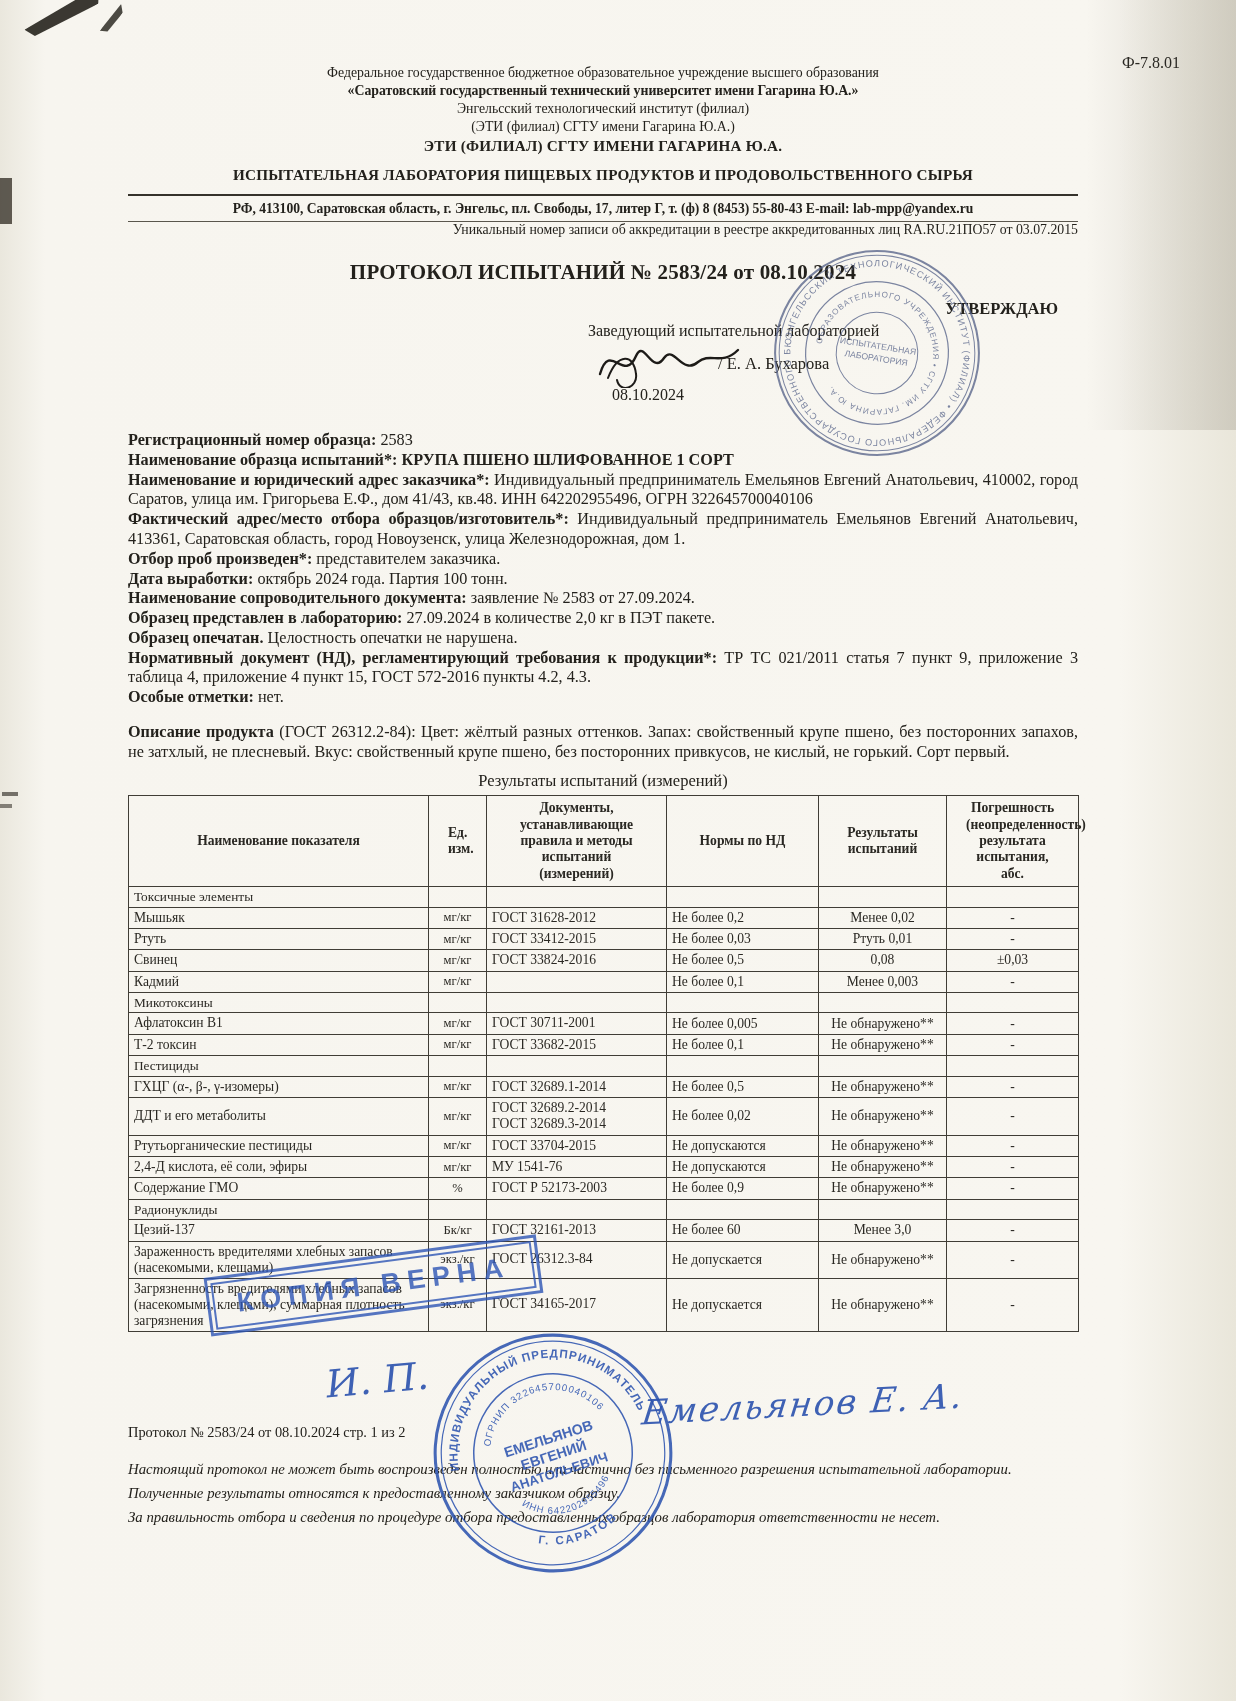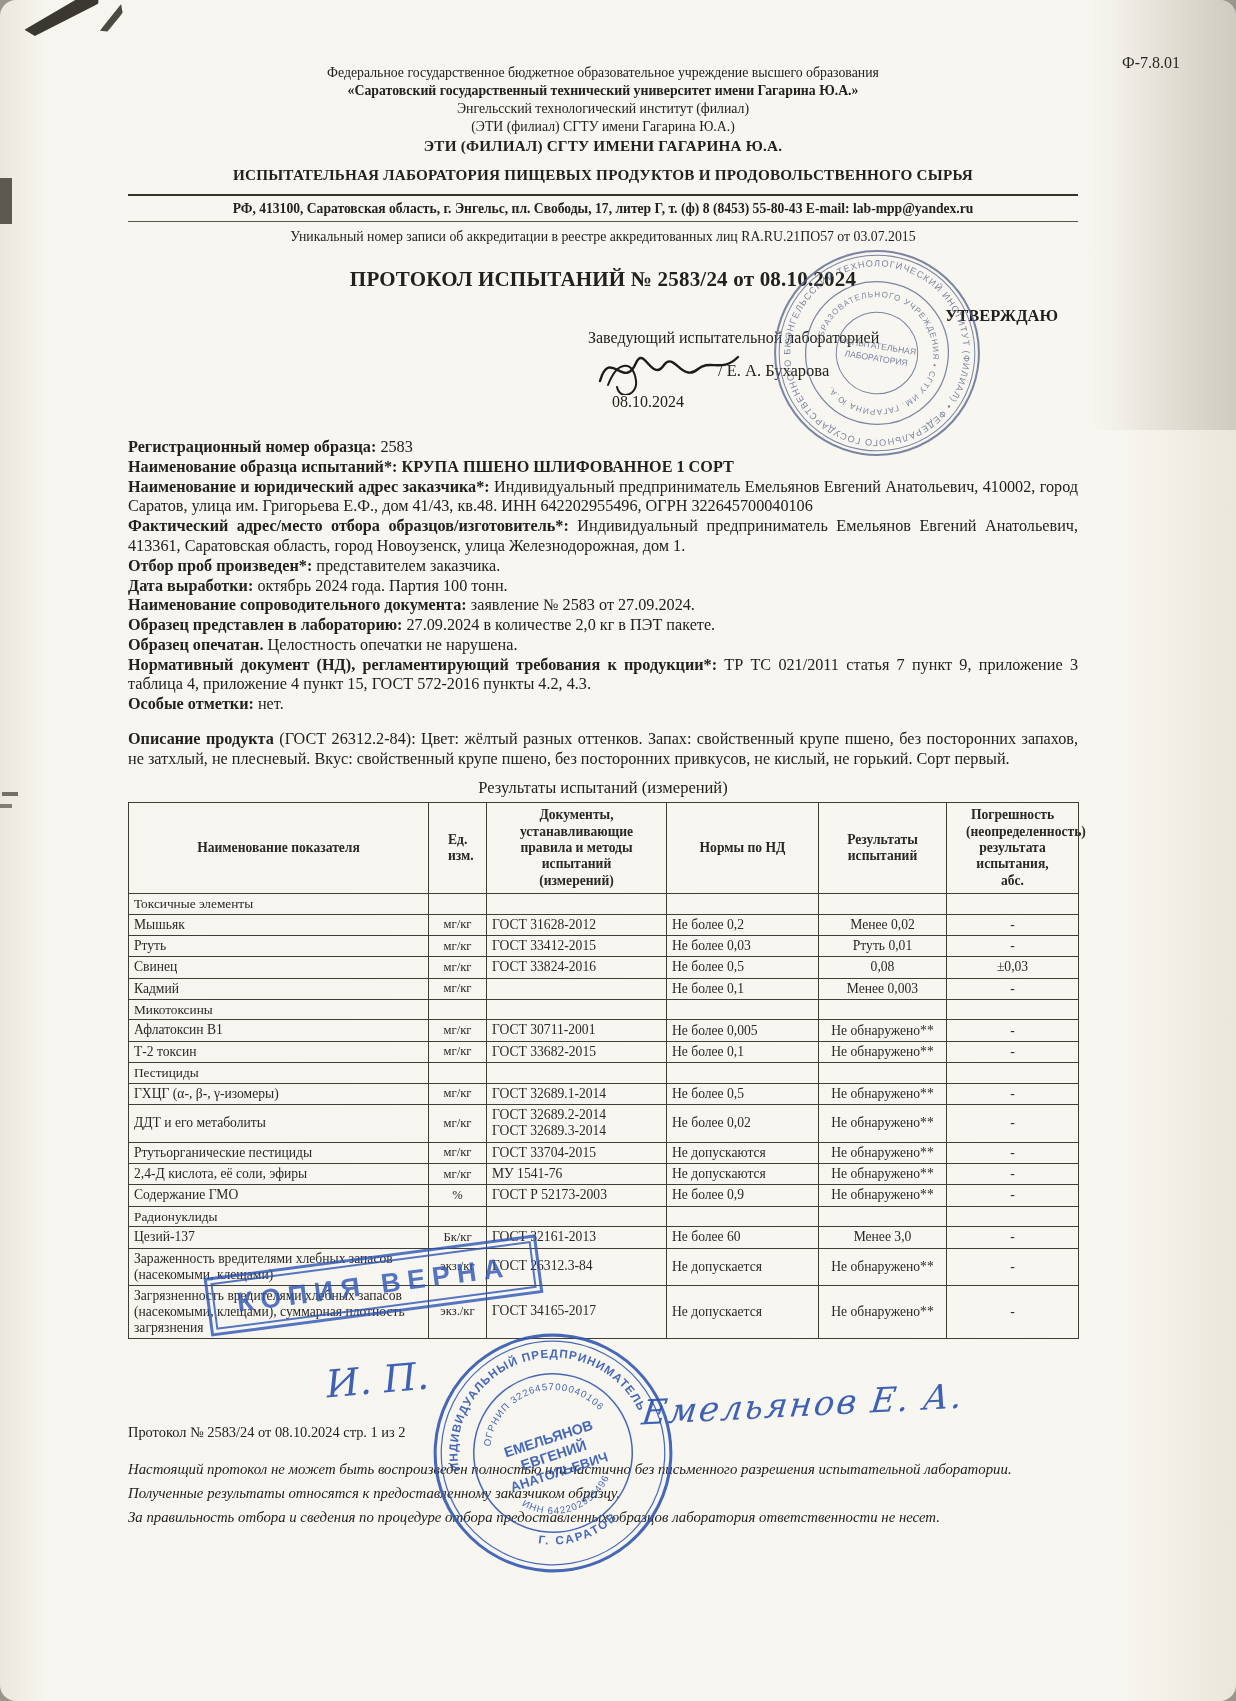--- a/index.html
+++ b/index.html
@@ -1,20 +1,20 @@
 <!DOCTYPE html>
 <html><head>
 <meta charset="utf-8">
 <style>
   * { margin:0; padding:0; box-sizing:border-box; }
   html,body { margin:0; padding:0; background:#9a968c; }
   .page {
     position:relative; width:1236px; height:1701px; margin:0 auto; overflow:hidden;
     background:linear-gradient(90deg,#eae7dd 0px,#f7f5ef 45px,#f8f6f0 1120px,#e9e6da 1236px);
-    font-family:"Liberation Serif", serif; color:#23211c;border-radius:16px;
+    font-family:"Liberation Serif", serif; color:#23211c;
   }
   
   .corner-tl { position:absolute; left:22px; top:2px; width:86px; height:22px; background:#26231d;
     transform:rotate(-34deg); clip-path:polygon(0 10%,100% 35%,88% 100%,6% 60%); opacity:.9; }
   .corner-tl2 { position:absolute; left:96px; top:14px; width:34px; height:10px; background:#2e2b24;
     transform:rotate(-58deg); clip-path:polygon(0 0,100% 40%,80% 100%,10% 70%); opacity:.85; }
   .edge-mark1 { position:absolute; left:0; top:178px; width:12px; height:46px; background:#39352c; opacity:.8; }
   .edge-dash1 { position:absolute; left:2px; top:792px; width:16px; height:4px; background:#55514a; opacity:.8; }
   .edge-dash2 { position:absolute; left:0px; top:804px; width:12px; height:4px; background:#55514a; opacity:.7; }
   .band-right { position:absolute; right:0; top:0; width:150px; height:430px;
@@ -25,21 +25,21 @@
   .content { position:absolute; left:128px; top:64px; width:950px; }
 
   .org-header { text-align:center; line-height:1.3; }
   .oh-small { font-size:13.8px; }
   .oh-bold  { font-weight:bold; }
   .oh-lab   { font-size:15.2px; font-weight:bold; letter-spacing:.2px; }
   .oh-lab-first { margin-top:10px; }
 
   .address-block { margin-top:9px; border-top:2px solid #35322b; padding-top:5px; }
   .address { text-align:center; font-size:13.6px; font-weight:bold; padding-bottom:4px; border-bottom:1px solid #5a564d; }
-  .accreditation { text-align:center; font-size:13.8px; margin-top:7px; }
+  .accreditation { text-align:right; font-size:13.8px; margin-top:0; }
 
   .title { text-align:center; font-weight:bold; font-size:21px; margin-top:22px; letter-spacing:.2px; }
 
   .approve { width:470px; margin-left:460px; margin-top:14px; position:relative; height:122px; }
   .approve-label { font-weight:bold; font-size:16.5px; margin-left:42px;text-align:right; }
   .approve-role { font-size:16px; margin-top:3px; }
   .approve-row { position:relative; height:46px; }
   .sign-black { position:absolute; left:6px; top:-8px; }
   .approve-name { position:absolute; left:130px; top:14px; font-size:16.5px; }
   .approve-date { font-size:16px; margin-left:24px; }

